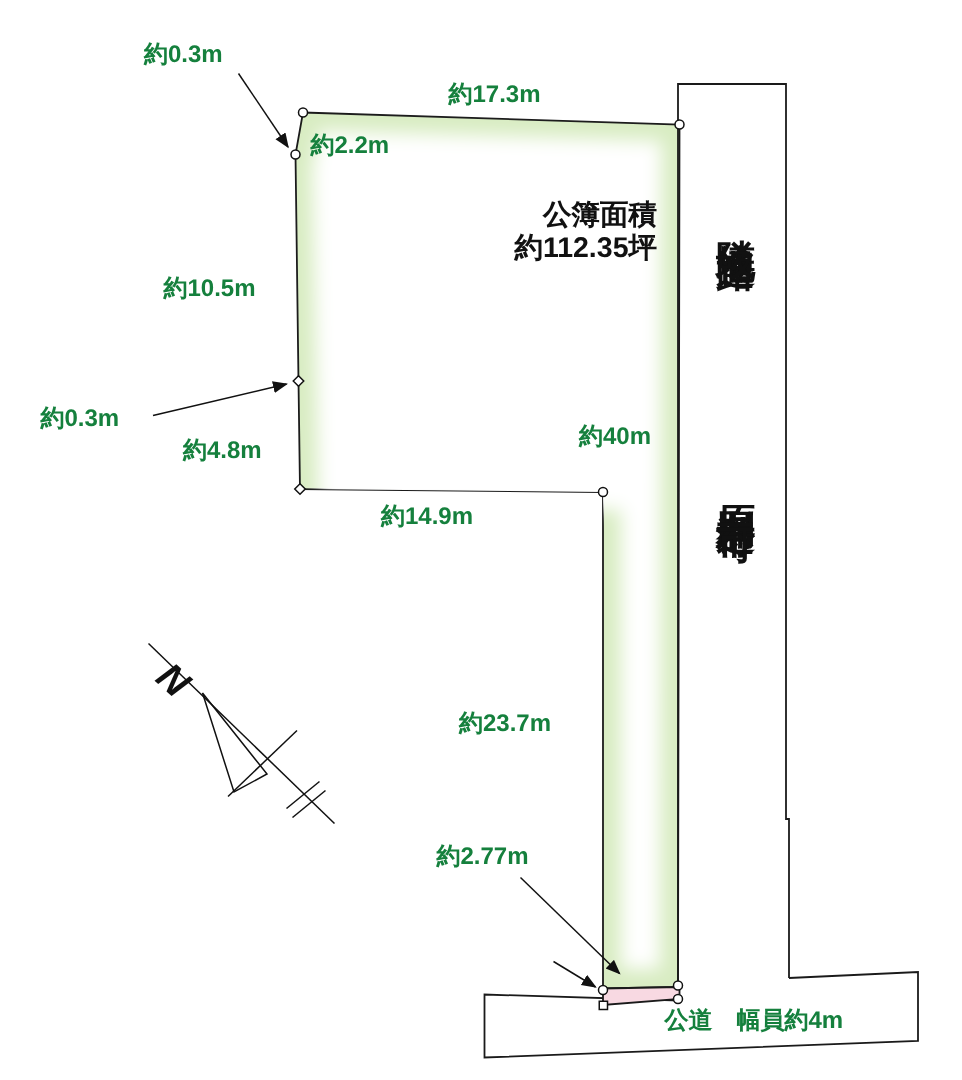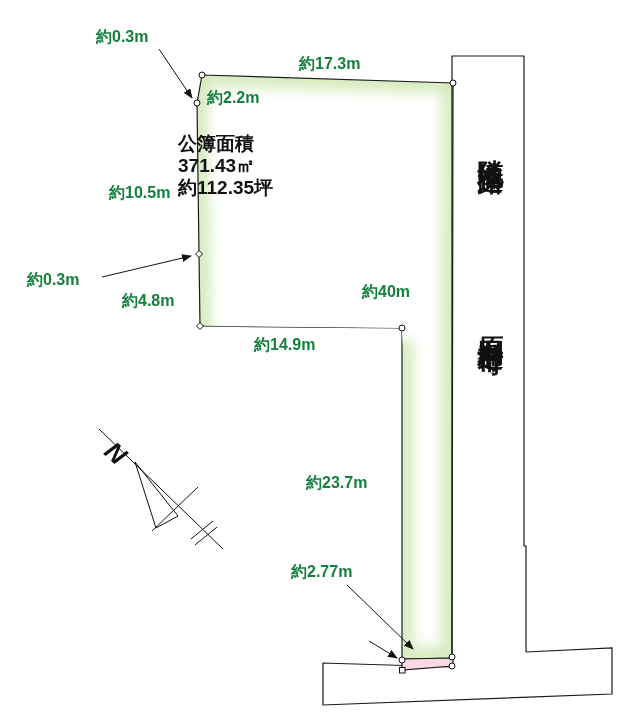--- a/index.html
+++ b/index.html
@@ -6,21 +6,21 @@
   #stage{
     position:relative;width:641px;height:720px;background:#fff;overflow:hidden;
     font-family:"Liberation Sans",sans-serif;color:#111;
   }
   #stage svg{position:absolute;left:0;top:0;}
   .dim{
     position:absolute;font-weight:bold;font-size:16px;line-height:19px;
     white-space:nowrap;color:#15803d;letter-spacing:0px;
   }
   .area-block{
-    position:absolute;left:178px;top:133px;width:260px;text-align:left;
+    position:absolute;left:178px;top:133px;width:260px;text-align:right;
     font-weight:bold;font-size:19px;line-height:22px;color:#111;
   }
   .vtext{
     position:absolute;writing-mode:vertical-rl;text-orientation:upright;
     font-weight:bold;font-size:26px;letter-spacing:3px;color:#111;left:474px;
     white-space:nowrap;
   }
   .compass-n{
     position:absolute;left:106px;top:438px;font-weight:bold;font-style:italic;
     font-size:26px;transform:rotate(42deg);color:#111;
@@ -83,30 +83,30 @@
       <path d="M195 545 L217 527"></path>
     </g>
   </svg>
 
   <div class="dim" style="left:96px;top:27px">約0.3m</div>
   <div class="dim" style="left:207px;top:88px">約2.2m</div>
   <div class="dim" style="left:299px;top:54px">約17.3m</div>
   <div class="dim" style="left:109px;top:183px">約10.5m</div>
   <div class="dim" style="left:27px;top:270px">約0.3m</div>
   <div class="dim" style="left:122px;top:291px">約4.8m</div>
-  <div class="dim" style="left:362px;top:282px">約40m</div>
+  <div class="dim" style="left:386px;top:282px">約40m</div>
   <div class="dim" style="left:254px;top:335px">約14.9m</div>
   <div class="dim" style="left:306px;top:473px">約23.7m</div>
   <div class="dim" style="left:291px;top:562px">約2.77m</div>
 
   <div class="area-block">
     <div>公簿面積</div>
-    <div>371.43㎡</div>
     <div>約112.35坪</div>
   </div>
 
   <div class="vtext" style="top:139px">隣地通路</div>
   <div class="vtext" style="top:316px">原則通行不可</div>
 
+  <div class="dim" style="left:443px;top:671px">公道　幅員約4m</div>
 
   <div class="compass-n">N</div>
 
 </div>
 
 </body></html>

